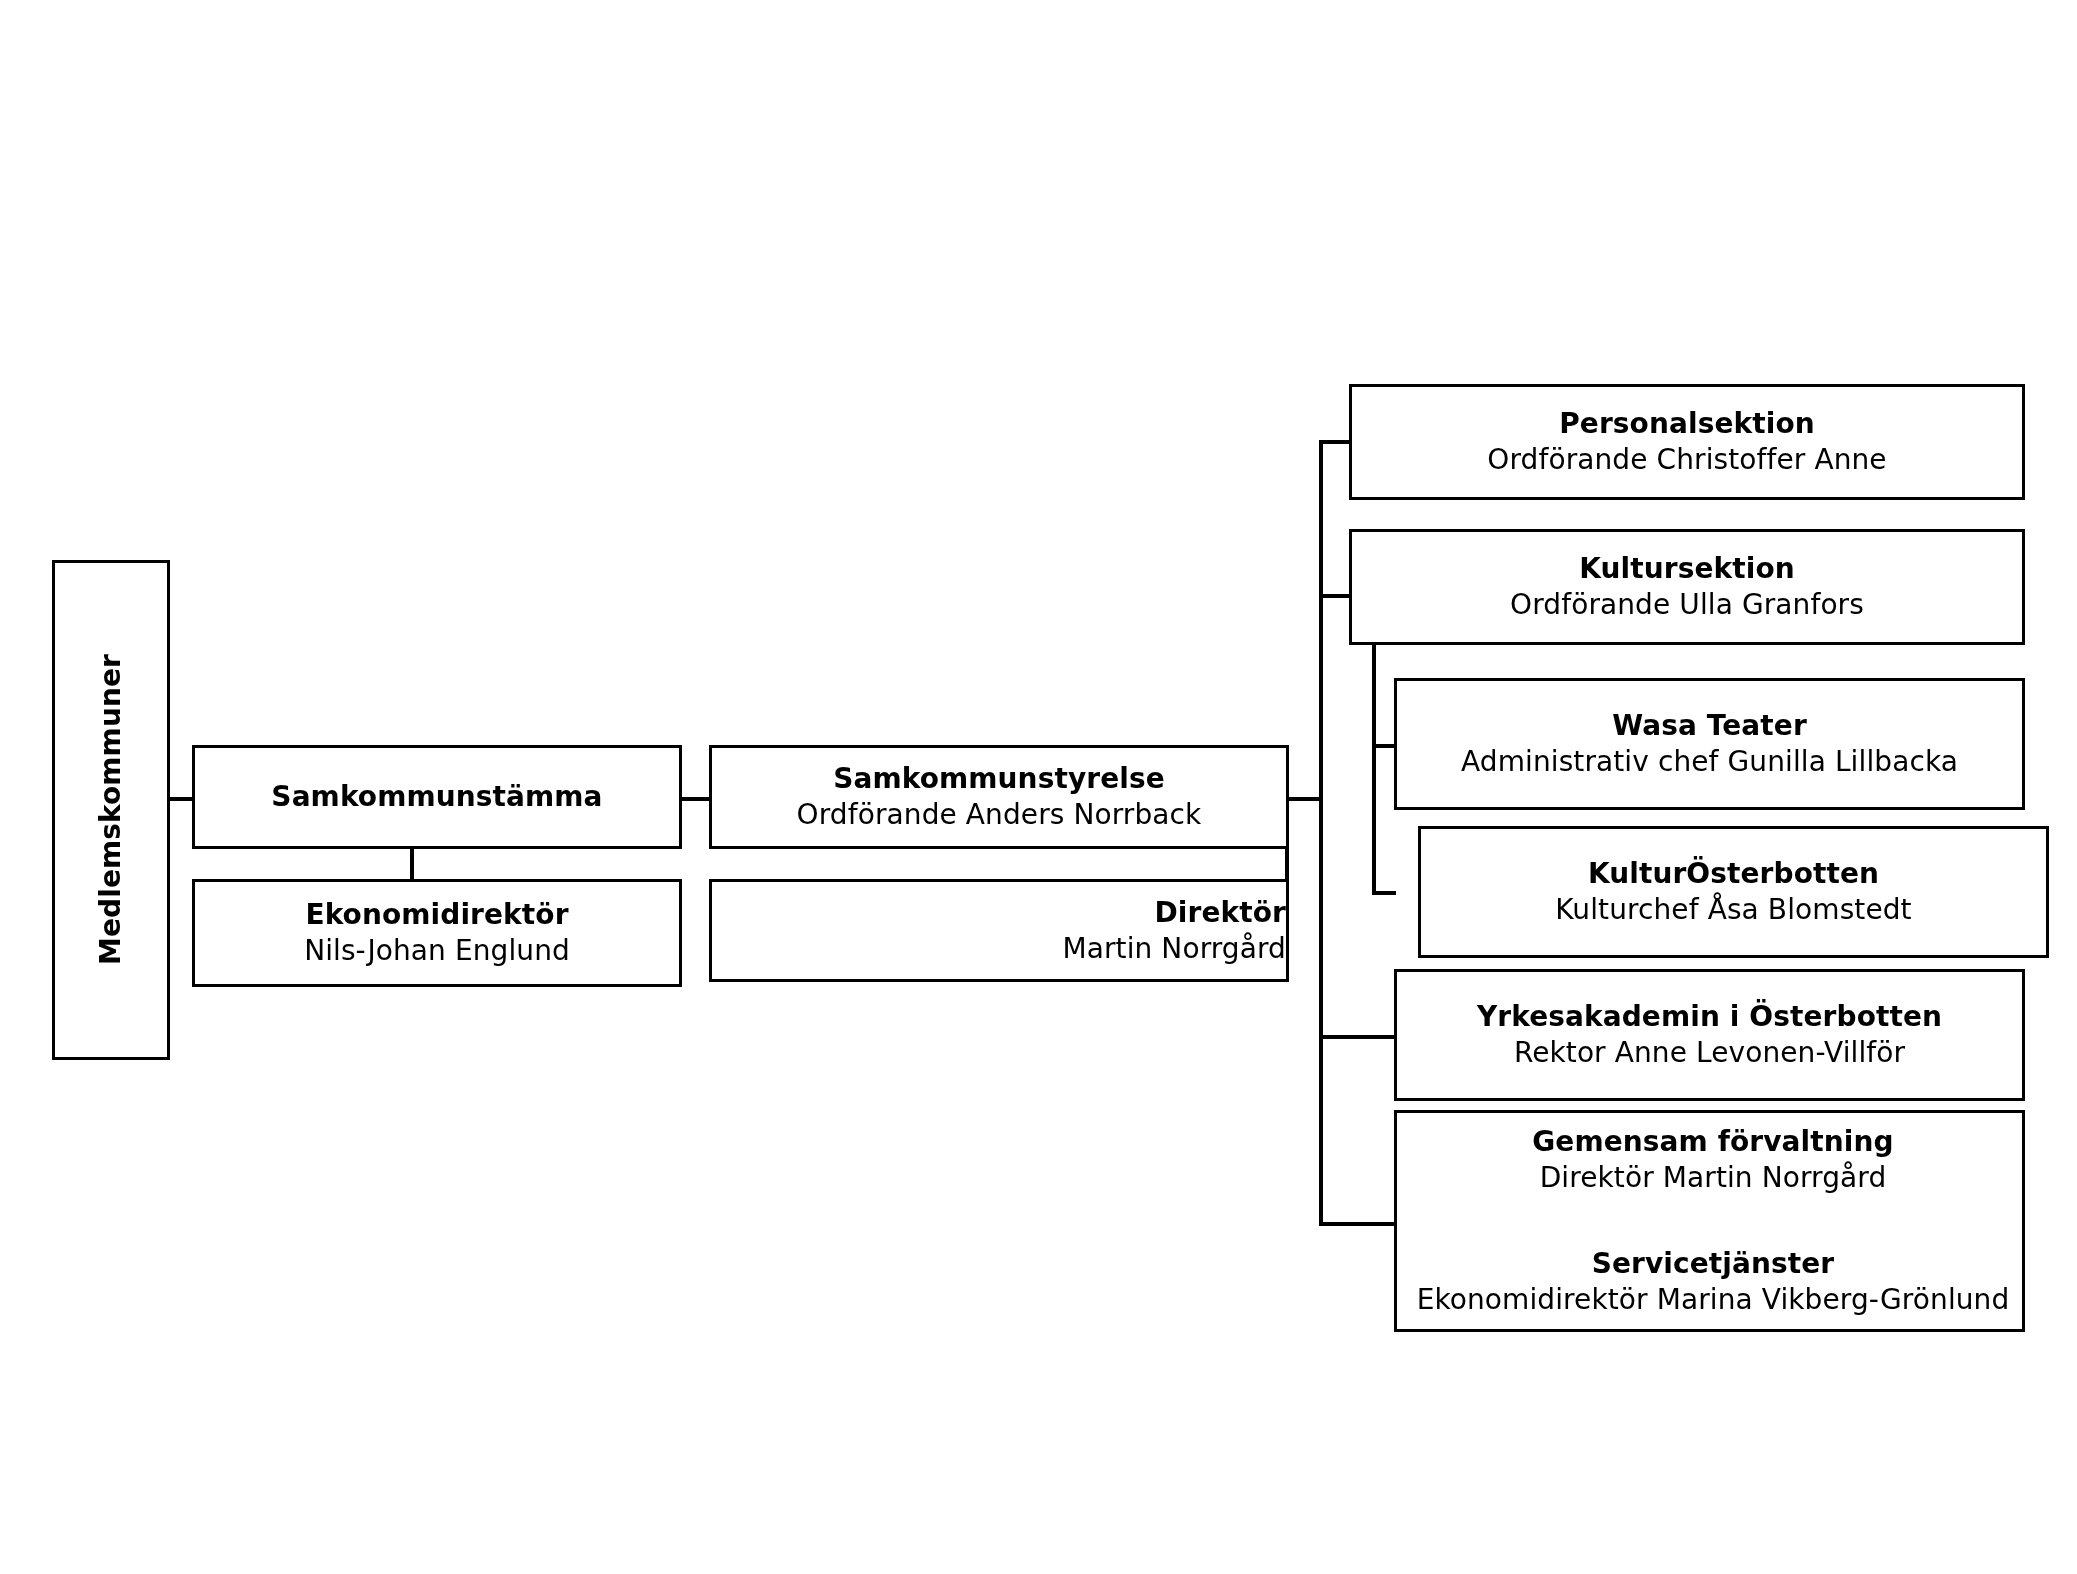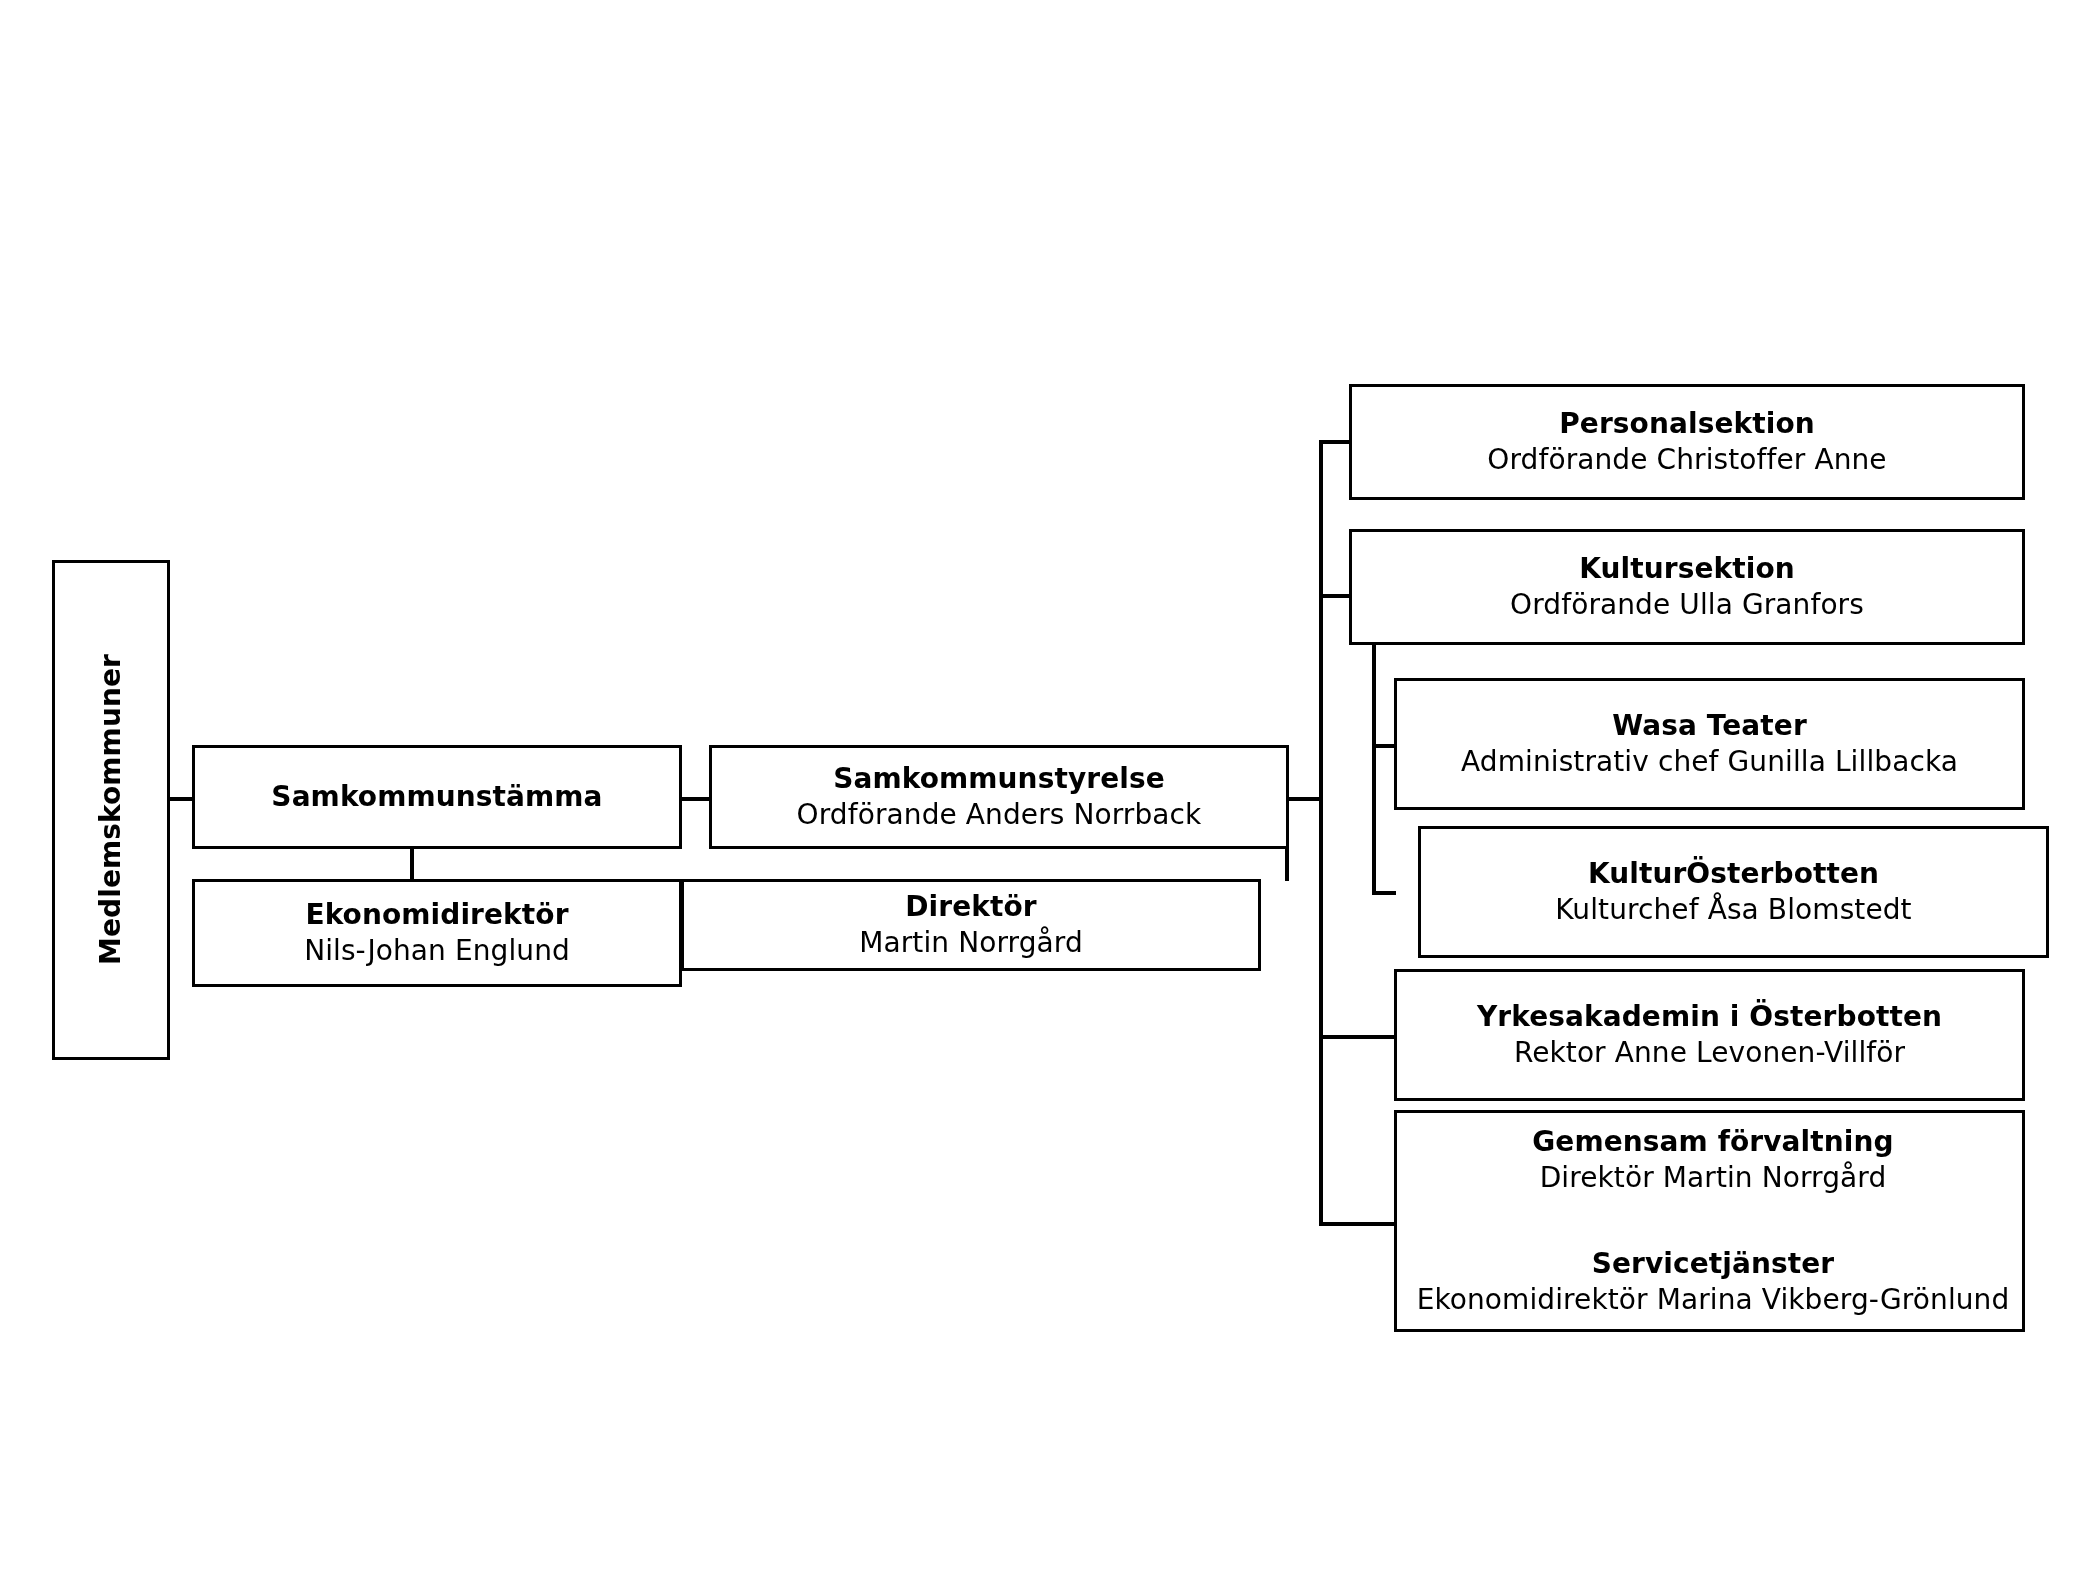--- a/index.html
+++ b/index.html
@@ -105,21 +105,21 @@
   <div class="node" style="left:192px; top:879px; width:490px; height:108px;">
     <span class="title">Ekonomidirektör</span>
     <span class="subtitle">Nils-Johan Englund</span>
   </div>
 
   <div class="node" style="left:709px; top:745px; width:580px; height:104px;">
     <span class="title">Samkommunstyrelse</span>
     <span class="subtitle">Ordförande Anders Norrback</span>
   </div>
 
-  <div class="node" style="left:681px; top:879px; width:580px; height:92px;">
+  <div class="node" style="left:709px; top:879px; width:580px; height:103px;align-items:flex-end;">
     <span class="title">Direktör</span>
     <span class="subtitle">Martin Norrgård</span>
   </div>
 
   <div class="node" style="left:1349px; top:384px; width:676px; height:116px;">
     <span class="title">Personalsektion</span>
     <span class="subtitle">Ordförande Christoffer Anne</span>
   </div>
 
   <div class="node" style="left:1349px; top:529px; width:676px; height:116px;">

